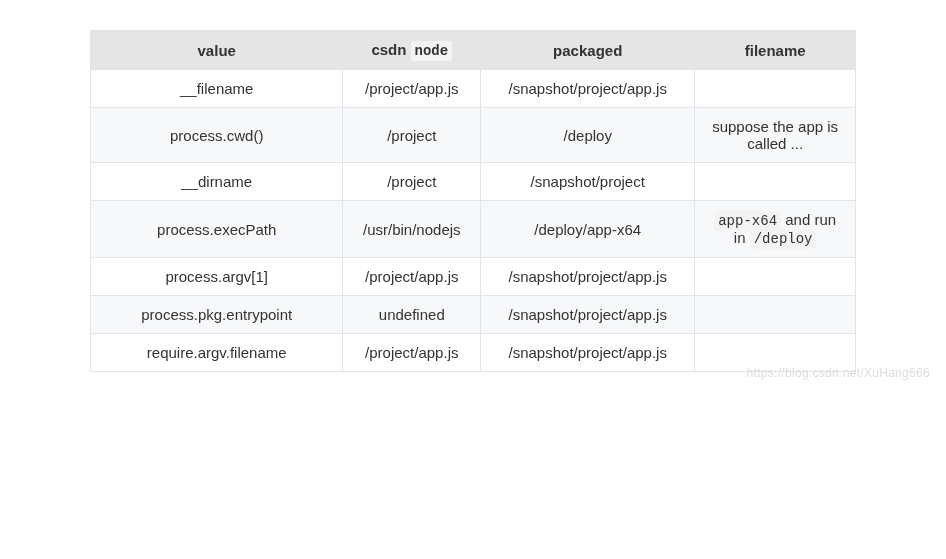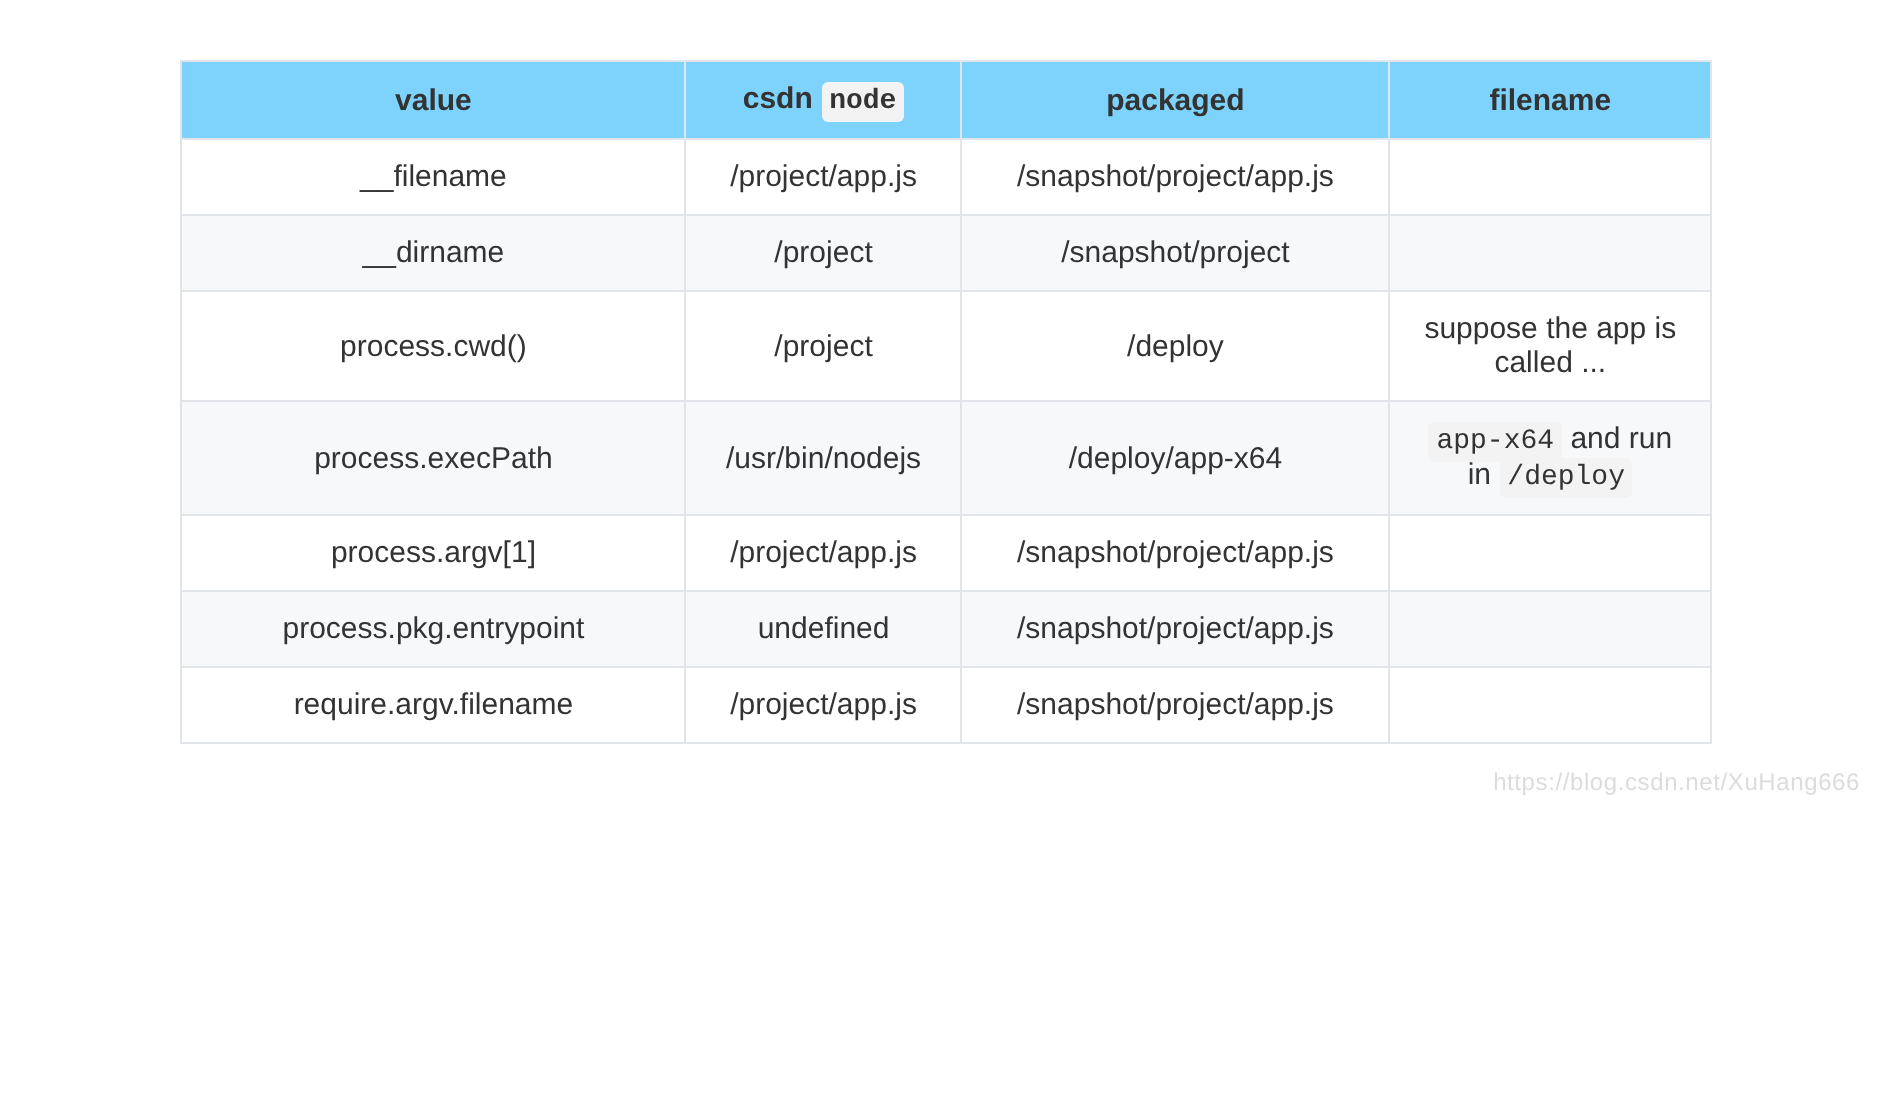--- a/index.html
+++ b/index.html
@@ -21,40 +21,40 @@
   th, td {
     border: 1px solid #e1e4e8;
     padding: 10px 14px;
     text-align: center;
     vertical-align: middle;
     word-wrap: break-word;
   }
   th {
     text-align: center;
     font-weight: 600;
-    background: #7dd3fc;
+    background: #e5e5e5;
   }
   tbody tr:nth-child(even) td {
     background: #f6f8fa;
   }
   col.c-value    { width: 33%; }
   col.c-node     { width: 18%; }
   col.c-packaged { width: 28%; }
   col.c-comments { width: 21%; }
   code {
     font-family: "SFMono-Regular", Consolas, "Liberation Mono", Menlo, monospace;
     background: #f3f3f3;
     padding: 2px 4px;
     border-radius: 3px;
     font-size: 14px;
   }
   .watermark {
     position: absolute;
     right: 16px;
-    bottom: 4px;
+    bottom: 22px;
     font-size: 12px;
     color: #dcdcdc;
     pointer-events: none;
     letter-spacing: 0.3px;
   }
 </style>
 </head>
 <body>
 
 <table>
@@ -75,30 +75,30 @@
     </tr>
   </thead>
   <tbody>
     <tr>
       <td>__filename</td>
       <td>/project/app.js</td>
       <td>/snapshot/project/app.js</td>
       <td></td>
     </tr>
     <tr>
+      <td>process.cwd()</td>
+      <td>/project</td>
+      <td>/deploy</td>
+      <td>suppose the app is called ...</td>
+    </tr>
+    <tr>
       <td>__dirname</td>
       <td>/project</td>
       <td>/snapshot/project</td>
       <td></td>
-    </tr>
-    <tr>
-      <td>process.cwd()</td>
-      <td>/project</td>
-      <td>/deploy</td>
-      <td>suppose the app is called ...</td>
     </tr>
     <tr>
       <td>process.execPath</td>
       <td>/usr/bin/nodejs</td>
       <td>/deploy/app-x64</td>
       <td>
         <code>app-x64</code><span> and run in </span><code>/deploy</code>
       </td>
     </tr>
     <tr>

